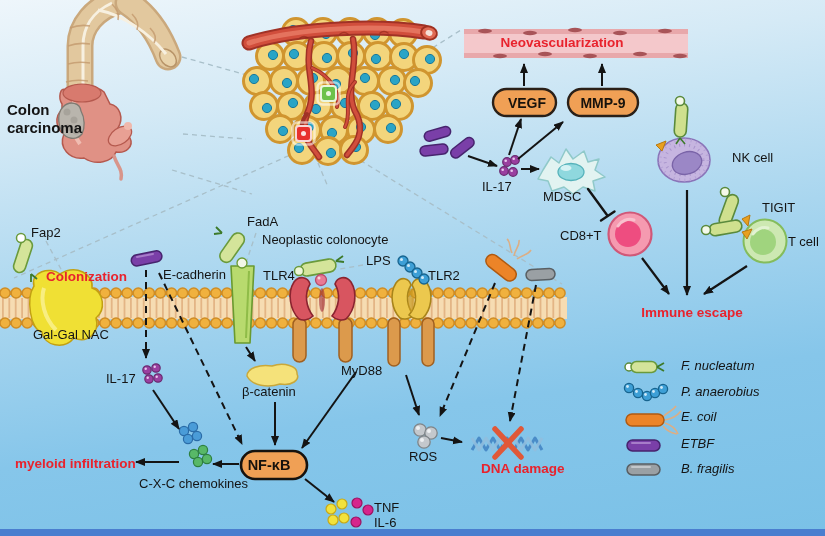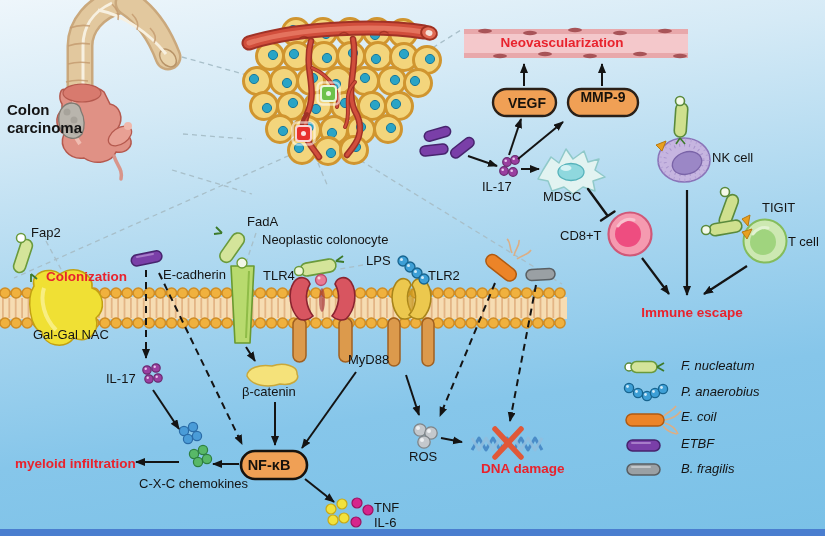--- a/index.html
+++ b/index.html
@@ -463,37 +463,37 @@
     <line x1="495" y1="283" x2="440" y2="416" marker-end="url(#ah)"></line>
     <line x1="536" y1="285" x2="510" y2="421" marker-end="url(#ah)"></line>
   </g>
 </svg>
 
 <div class="lbl bold" style="left:7px;top:102px;">Colon</div>
 <div class="lbl bold" style="left:7px;top:120px;">carcinoma</div>
 <div class="lbl" style="left:262px;top:189px;margin-top:44px;">Neoplastic colonocyte</div>
 <div class="lbl red ctr" style="left:464px;top:35px;width:196px;">Neovascularization</div>
 <div class="boxlbl" style="left:493px;top:89px;width:68px;height:27px;">VEGF</div>
-<div class="boxlbl" style="left:568px;top:83px;width:70px;height:27px;">MMP-9</div>
+<div class="boxlbl" style="left:568px;top:89px;width:70px;height:27px;">MMP-9</div>
 <div class="lbl" style="left:482px;top:180px;">IL-17</div>
 <div class="lbl" style="left:543px;top:190px;">MDSC</div>
-<div class="lbl" style="left:712px;top:151px;">NK cell</div>
+<div class="lbl" style="left:712px;top:151px;padding-left:20px;">NK cell</div>
 <div class="lbl" style="left:762px;top:201px;">TIGIT</div>
 <div class="lbl" style="left:788px;top:235px;">T cell</div>
 <div class="lbl" style="left:560px;top:229px;">CD8+T</div>
 <div class="lbl red ctr" style="left:640px;top:305px;width:104px;">Immune escape</div>
 <div class="lbl" style="left:31px;top:226px;">Fap2</div>
 <div class="lbl red" style="left:46px;top:269px;">Colonization</div>
 <div class="lbl" style="left:33px;top:328px;">Gal-Gal NAC</div>
 <div class="lbl" style="left:163px;top:268px;">E-cadherin</div>
 <div class="lbl" style="left:247px;top:215px;">FadA</div>
 <div class="lbl" style="left:263px;top:269px;">TLR4</div>
 <div class="lbl" style="left:366px;top:254px;">LPS</div>
 <div class="lbl" style="left:428px;top:269px;">TLR2</div>
-<div class="lbl" style="left:341px;top:353px;margin-left:7px;">MyD88</div>
+<div class="lbl" style="left:341px;top:364px;">MyD88</div>
 <div class="lbl" style="left:106px;top:372px;">IL-17</div>
 <div class="lbl" style="left:242px;top:385px;">β-catenin</div>
 <div class="boxlbl" style="left:241px;top:451px;width:56px;height:28px;font-size:14.5px;">NF-κB</div>
 <div class="lbl" style="left:139px;top:477px;">C-X-C chemokines</div>
 <div class="lbl red" style="left:15px;top:456px;">myeloid infiltration</div>
 <div class="lbl" style="left:409px;top:450px;">ROS</div>
 <div class="lbl red" style="left:466px;top:461px;padding-left:15px;">DNA damage</div>
 <div class="lbl" style="left:374px;top:501px;">TNF</div>
 <div class="lbl" style="left:374px;top:516px;">IL-6</div>
 <div class="lbl it" style="left:681px;top:359px;">F. nucleatum</div>

